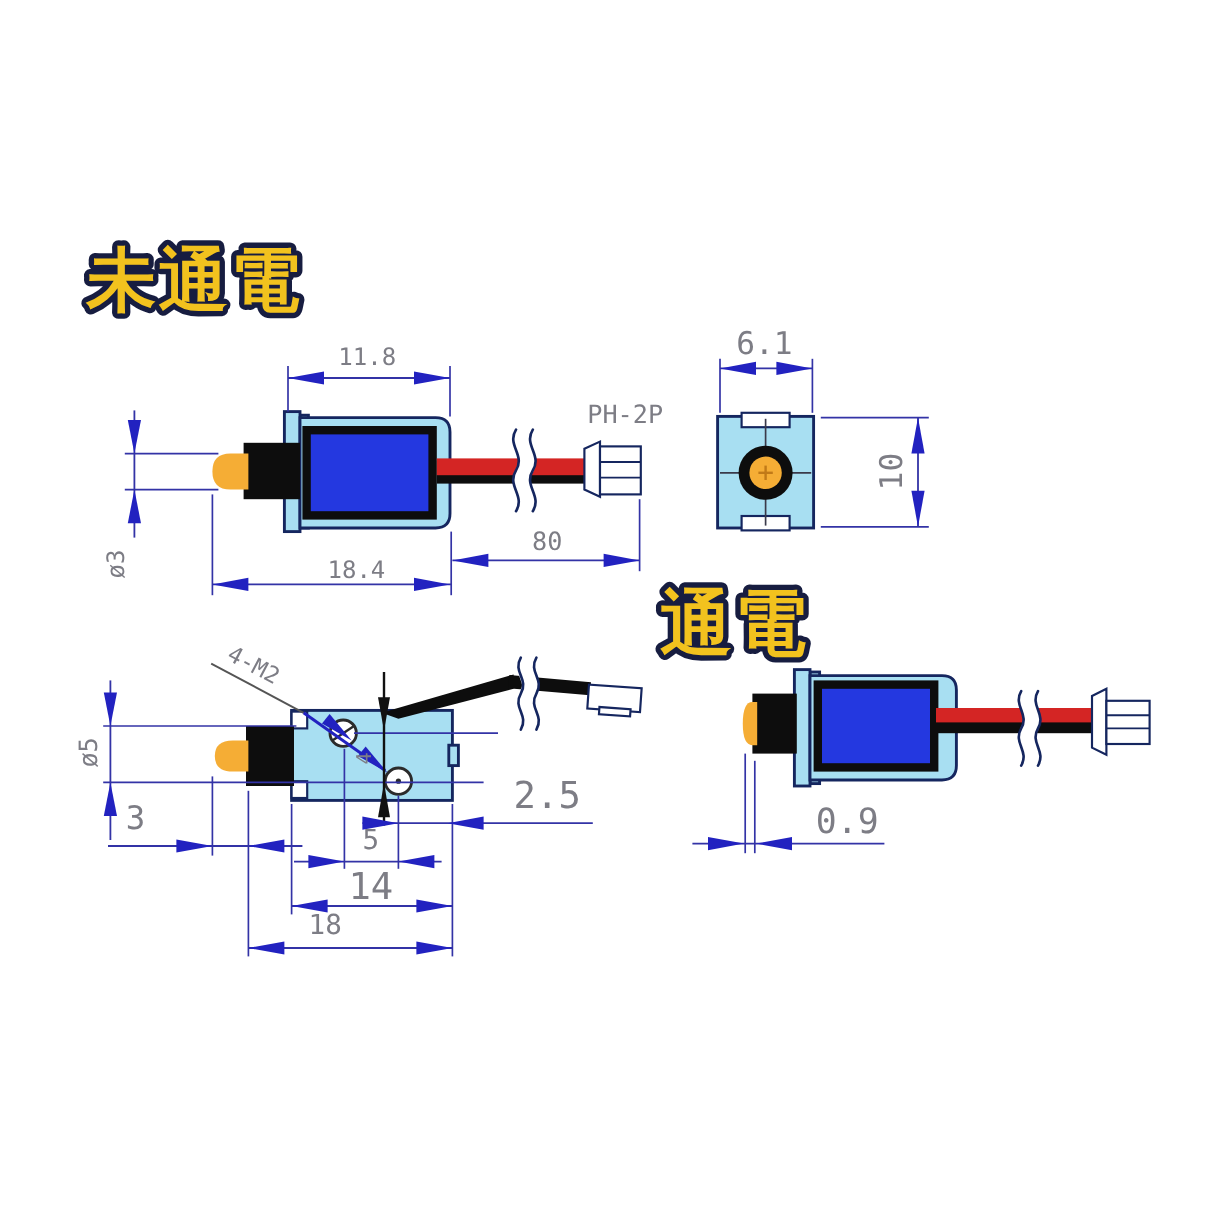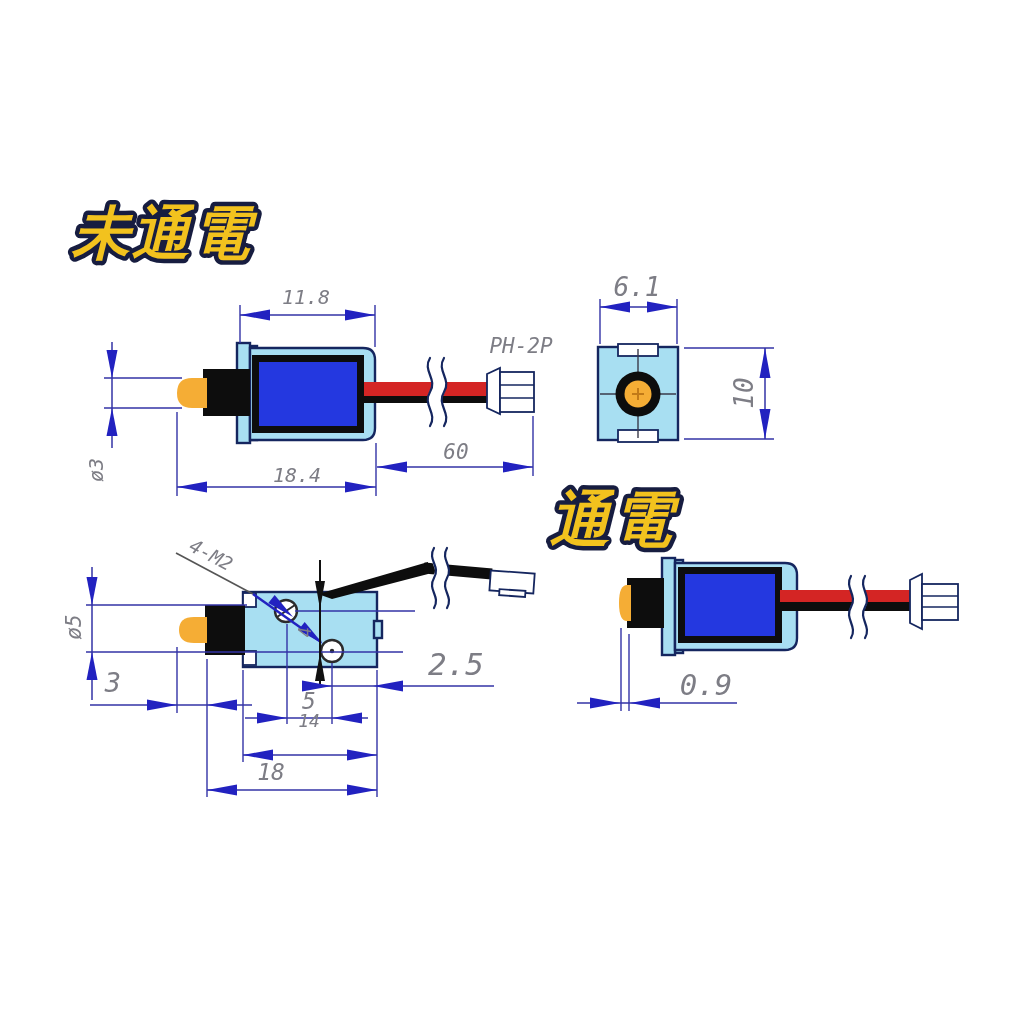--- a/index.html
+++ b/index.html
@@ -4,21 +4,21 @@
 <style>
   :root{
     --body-fill:#a8dff2; --outline:#15265f; --coil-blue:#2438e0;
     --plunger-black:#0d0d0d; --tip-orange:#f5ad35; --wire-red:#d42524;
     --dim-blue:#2222c0; --dim-line:#3333a6; --dim-text:#7d7d85;
     --title-yellow:#f2c21e; --title-outline:#171d40;
   }
   html,body{margin:0;padding:0;}
   body{width:1024px;height:1024px;background:#ffffff;overflow:hidden;
        font-family:"DejaVu Sans",sans-serif;position:relative;}
-  #stage{position:absolute;left:0;top:0;width:1024px;height:1024px;font-style:italic;}
+  #stage{position:absolute;left:0;top:0;width:1024px;height:1024px;}
   svg{position:absolute;left:0;top:0;}
   .dim{position:absolute;white-space:nowrap;color:var(--dim-text);
        font-family:"DejaVu Sans Mono",monospace;
        transform:translate(-50%,-50%);line-height:1;}
   .r90{transform:translate(-50%,-50%) rotate(-90deg);}
   .r28{transform:translate(-50%,-50%) rotate(28deg);}
   .ext{stroke:var(--dim-line);stroke-width:1.4;fill:none;}
   .diml{stroke:var(--dim-line);stroke-width:1.5;fill:none;}
   .arr{fill:var(--dim-blue);stroke:none;}
   .barr{fill:#111;stroke:none;}
@@ -214,29 +214,29 @@
       <line x1="577" y1="703" x2="737" y2="703" class="diml"></line>
       <polygon class="arr" points="620,703 590,697.5 590,708.5"></polygon>
       <polygon class="arr" points="630,703 660,697.5 660,708.5"></polygon>
     </g>
   </g>
 </svg>
 
 <div>
   <div class="dim" style="left:306px;top:297px;font-size:20px">11.8</div>
   <div class="dim" style="left:521px;top:346px;font-size:21px">PH-2P</div>
-  <div class="dim" style="left:456px;top:452px;font-size:21px">60</div>
+  <div class="dim" style="left:456px;top:452px;font-size:21px">80</div>
   <div class="dim" style="left:297px;top:475px;font-size:20px">18.4</div>
   <div class="dim r90" style="left:96px;top:470px;font-size:20px">ø3</div>
   <div class="dim" style="left:637px;top:287px;font-size:26px">6.1</div>
   <div class="dim r90" style="left:744px;top:393px;font-size:26px">10</div>
   <div class="dim r28" style="left:211px;top:555px;font-size:19px">4-M2</div>
   <div class="dim r90" style="left:74px;top:627px;font-size:21px">ø5</div>
   <div class="dim" style="left:113px;top:682px;font-size:27px">3</div>
   <div class="dim r90" style="left:305px;top:632px;font-size:17px">4</div>
   <div class="dim" style="left:309px;top:701px;font-size:23px">5</div>
   <div class="dim" style="left:456px;top:664px;font-size:31px">2.5</div>
-  <div class="dim" style="left:309px;top:721px;font-size:18px">14</div>
+  <div class="dim" style="left:309px;top:740px;font-size:31px">14</div>
   <div class="dim" style="left:271px;top:772px;font-size:23px">18</div>
   <div class="dim" style="left:706px;top:685px;font-size:29px">0.9</div>
 </div>
 
 </div>
 
 </body></html>

